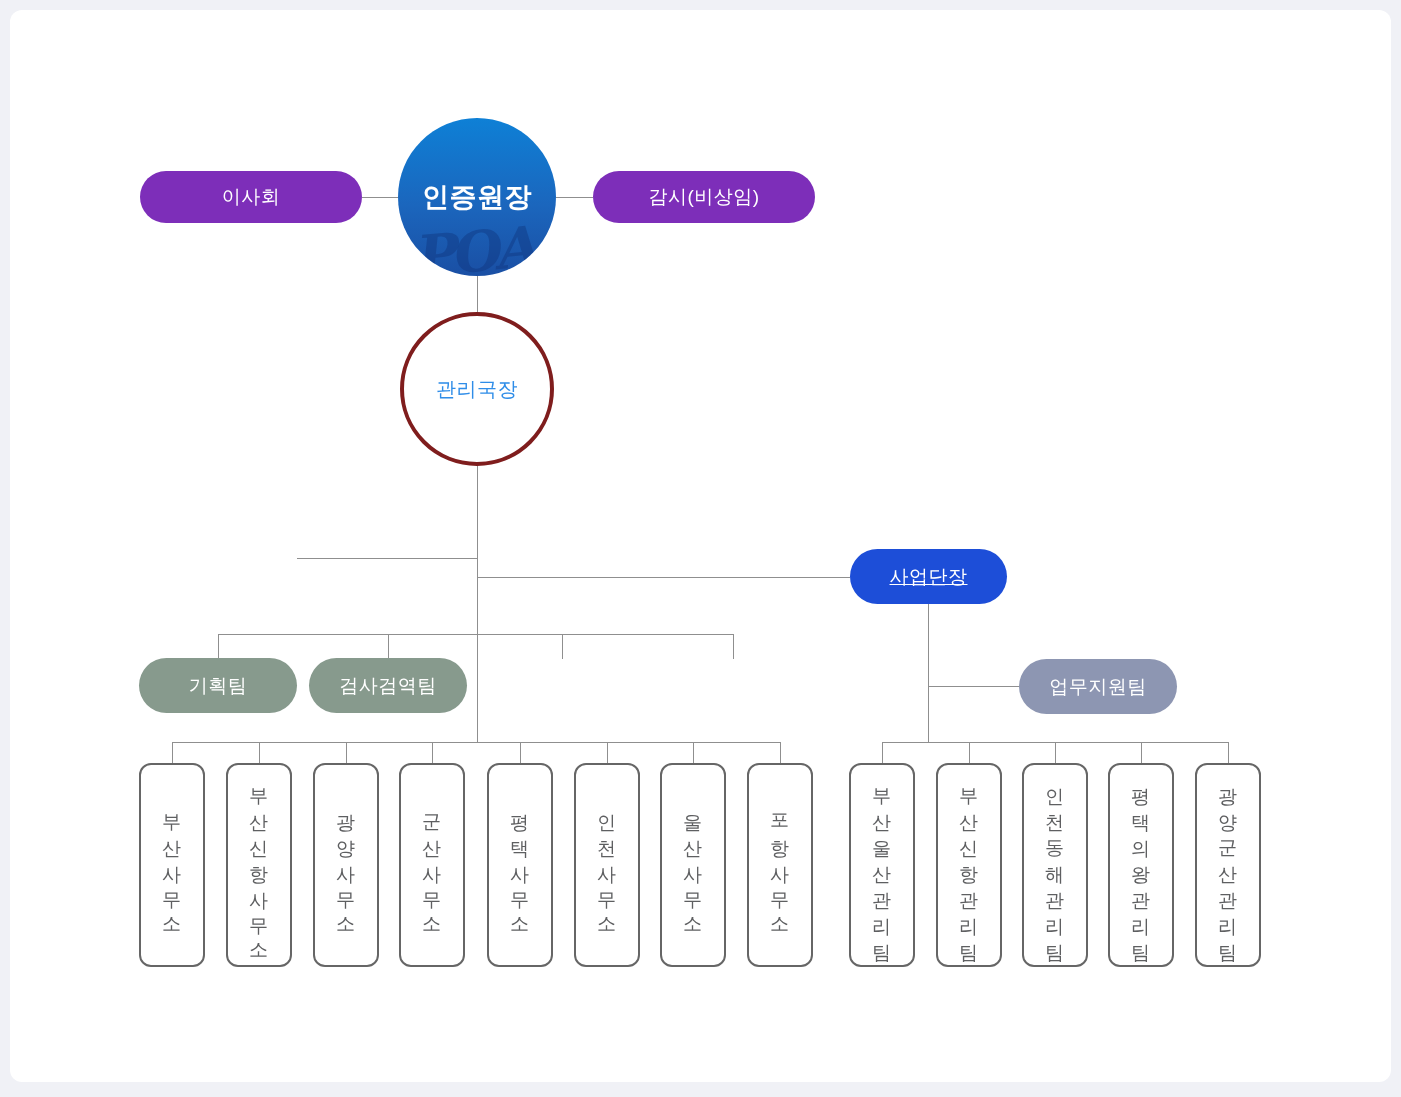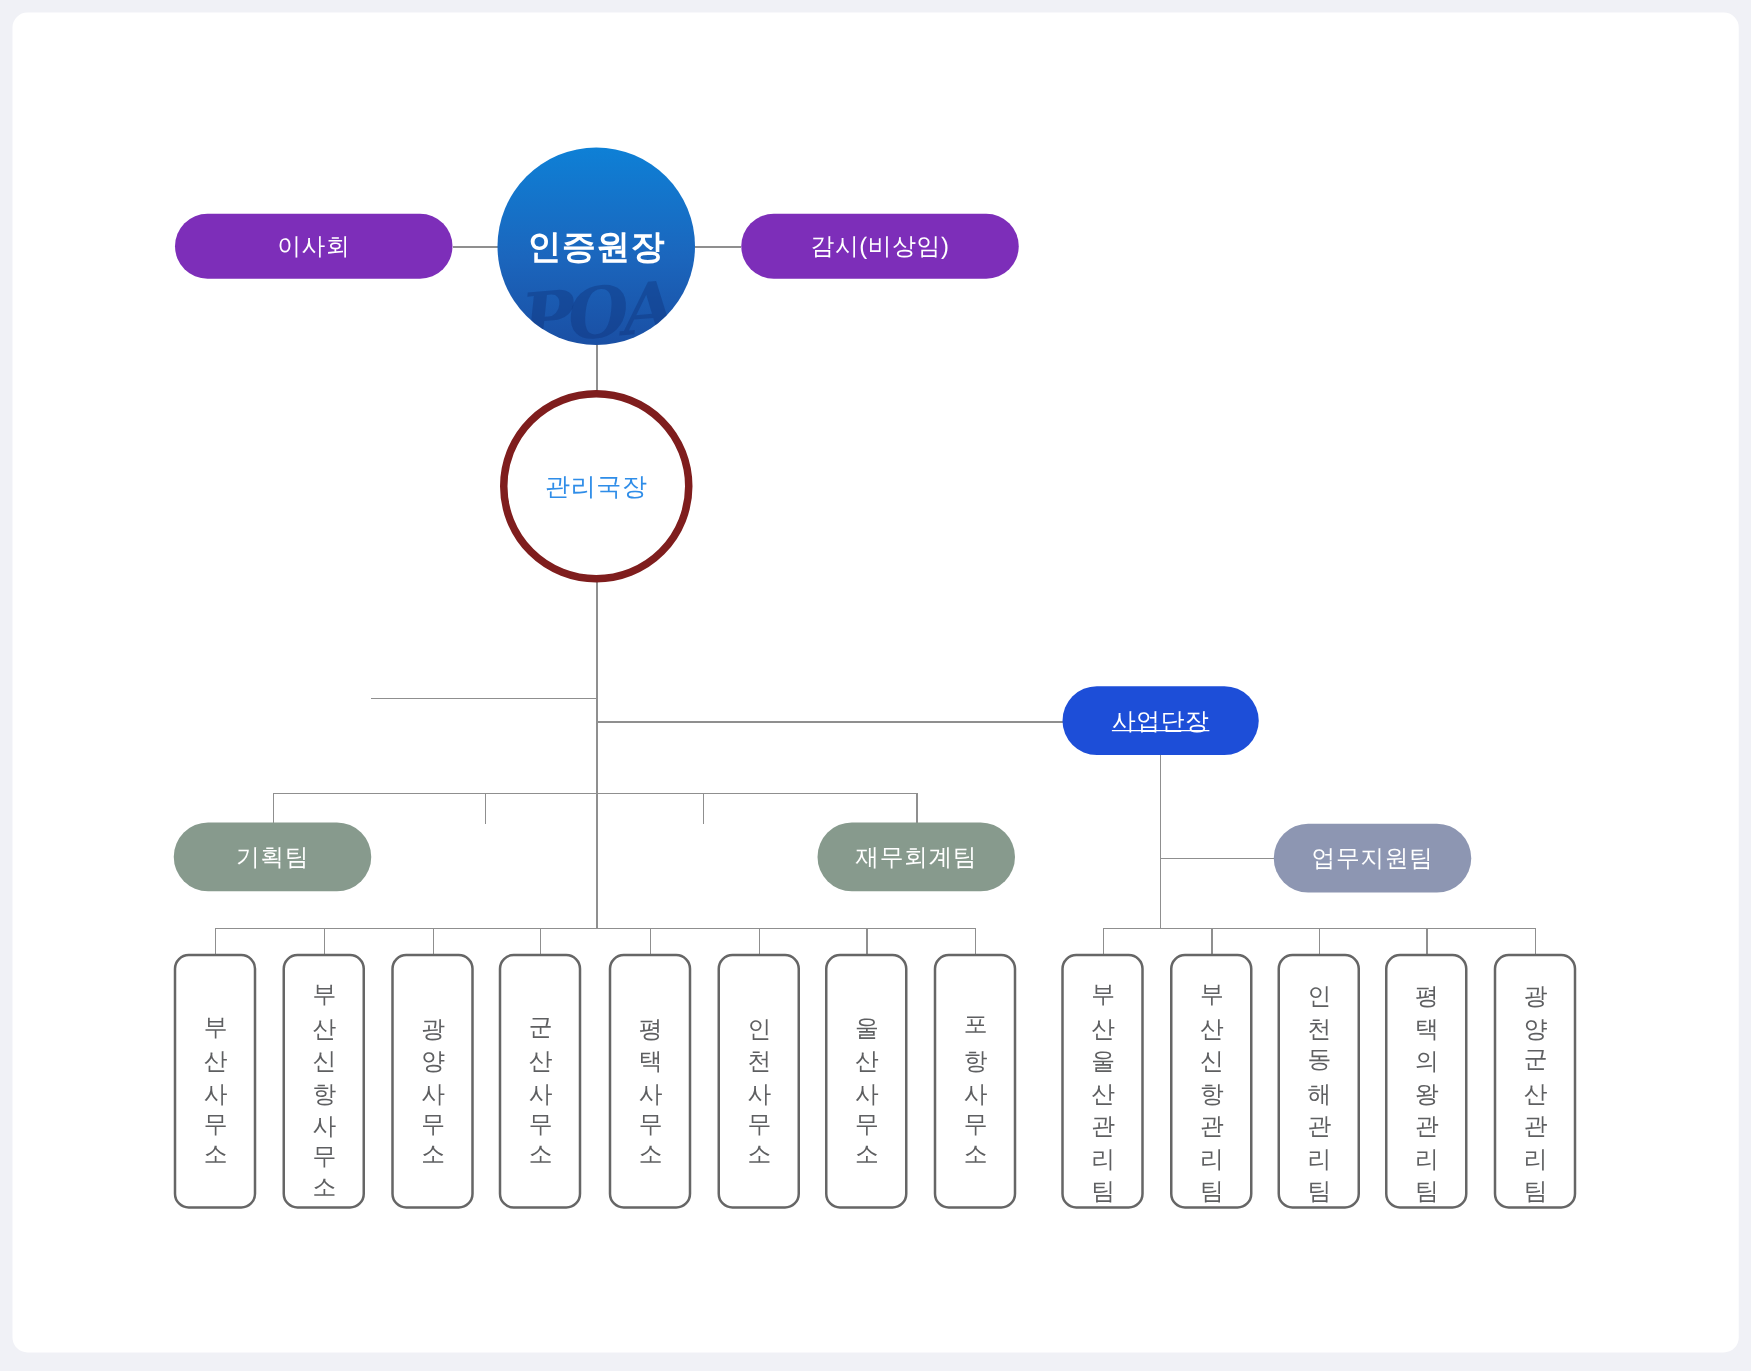--- a/index.html
+++ b/index.html
@@ -38,21 +38,21 @@
     color:#ffffff;font-size:27px;font-weight:700;letter-spacing:.5px;position:relative;z-index:2;
   }
   .circle-president .watermark{
     position:absolute;bottom:-8px;left:0;width:100%;text-align:center;
     font-family:"DejaVu Serif","Liberation Serif",serif;
     font-style:italic;font-weight:700;font-size:56px;letter-spacing:-5px;
     color:rgba(12,48,118,0.38);transform:rotate(-5deg);z-index:1;
   }
   .circle-admin{
     position:absolute;left:400px;top:312px;width:154px;height:154px;
-    border-radius:50%;background:#ffffff;border:6px solid #7f1d1d;
+    border-radius:50%;background:#ffffff;border:4px solid #7f1d1d;
     box-sizing:border-box;
     display:flex;align-items:center;justify-content:center;
     color:#2f8de8;font-size:20px;letter-spacing:.5px;
   }
 
   .vbox{
     position:absolute;width:66px;height:204px;top:763px;
     background:#ffffff;border:2.5px solid #666666;border-radius:12px;
     box-sizing:border-box;
     display:flex;align-items:center;justify-content:center;
@@ -131,22 +131,22 @@
     <span>사업단장</span>
   </div>
 
   <div class="pill steel" style="left:1019px;top:659px;width:158px;height:55px;">
     <span>업무지원팀</span>
   </div>
 
   <div class="pill sage" style="left:139px;top:658px;width:158px;height:55px;">
     <span>기획팀</span>
   </div>
-  <div class="pill sage" style="left:654px;top:658px;width:158px;height:55px;">
-    <span>재무회계팀</span>
+  <div class="pill sage" style="left:309px;top:658px;width:158px;height:55px;">
+    <span>검사검역팀</span>
   </div>
 
   <div class="vbox" style="left:139px;">
     <span>부산사무소</span>
   </div>
   <div class="vbox" style="left:226px;">
     <span>부산신항사무소</span>
   </div>
   <div class="vbox" style="left:313px;">
     <span>광양사무소</span>

